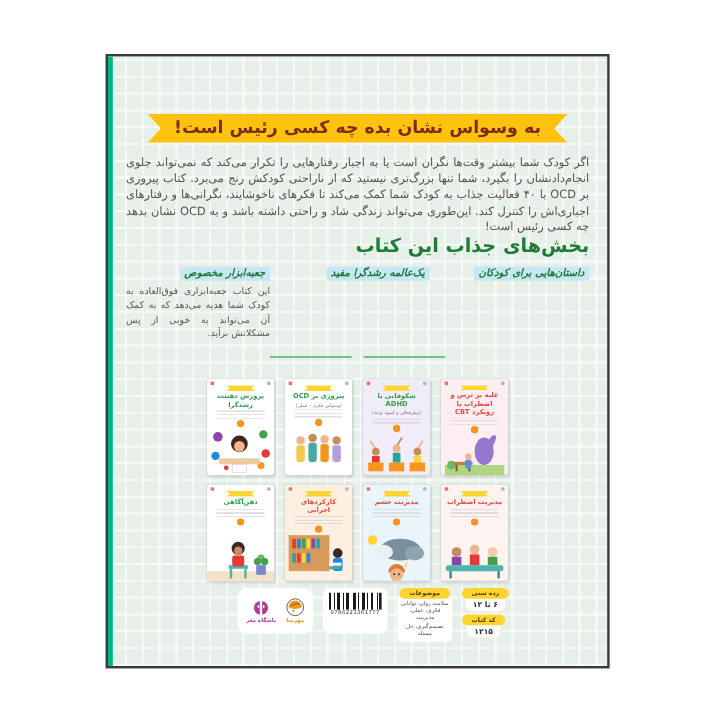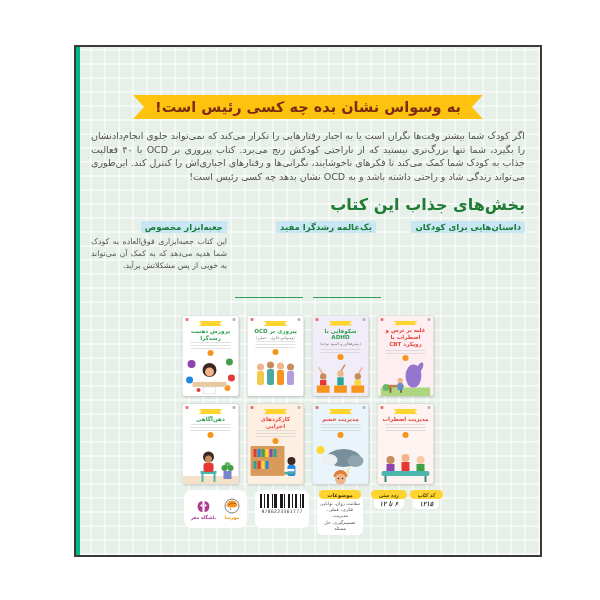--- a/index.html
+++ b/index.html
@@ -1,20 +1,20 @@
 <!DOCTYPE html>
 <html lang="fa" dir="rtl"><head>
 <meta charset="utf-8">
 <style>
   * { margin:0; padding:0; box-sizing:border-box; }
   body { width:600px; height:600px; background:#ffffff; font-family:"DejaVu Sans", sans-serif; }
   .page { position:relative; width:600px; height:600px; background:#ffffff; overflow:hidden; }
 
   .card {
-    position:absolute; left:74px; top:45px; width:468px; height:512px;
+    position:absolute; left:88px; top:45px; width:420px; height:512px;
     border:2px solid #3a3a3a;
     background:
       repeating-linear-gradient(90deg, rgba(255,255,255,.55) 0 2px, rgba(255,255,255,0) 2px 14px),
       repeating-linear-gradient(0deg, rgba(255,255,255,.55) 0 2px, rgba(255,255,255,0) 2px 14px),
       #e7efe9;
     overflow:hidden;
   }
   .accent-stripe { position:absolute; left:0; top:0; width:4px; height:100%; background:#00b688; }
 
   .banner {
@@ -34,21 +34,21 @@
     position:absolute; top:148px; right:15px;
     font-size:16px; font-weight:bold; color:#1e7c35;
   }
 
   .columns {
     position:absolute; top:168px; right:15px; left:15px;
     display:flex; gap:13px; direction:rtl;
   }
   .col { flex:1; }
   .col-heading { display:inline-block; background:#c9e7f3; color:#1a7a38; font-weight:bold;
-    font-size:8.5px; padding:1px 4px; margin-bottom:3px; border-radius:1px; }
+    font-size:8.5px; padding:1px 4px; margin-bottom:3px; border-radius:1px;font-style:italic; }
   .col-body { font-size:7.8px; line-height:11.8px; color:#5a584f; text-align:justify; direction:rtl; }
 
   .series-header {
     position:absolute; top:250px; left:0; right:0;
     display:flex; align-items:center; justify-content:center; gap:10px;
   }
   .series-line { width:68px; height:0; border-top:1.6px solid #2f9e50; }
   .series-title { font-size:11px; font-weight:bold; color:#2f9e50; white-space:nowrap; }
 
   .book-grid {
@@ -97,21 +97,21 @@
   .barcode-number { font-family:"DejaVu Sans Mono", monospace; font-size:4.6px; color:#333;
     letter-spacing:.4px; margin-top:1px; }
 
   .topics { display:flex; flex-direction:column; align-items:center; width:46px; }
   .pill { background:#ffd42e; color:#4d3c00; font-weight:bold; font-size:5.2px;
     border-radius:6px; padding:1.5px 8px; white-space:nowrap; position:relative; z-index:2; }
   .topics-body { background:#fff; border-radius:5px; width:46px; margin-top:-3px;
     padding:5px 3px 3px; font-size:4.6px; line-height:6.2px; color:#555; text-align:center;
     direction:rtl; }
 
-  .age-code { display:flex; flex-direction:row; gap:3px; align-items:flex-start; width:32px;font-style:italic; }
+  .age-code { display:flex; flex-direction:column; gap:3px; align-items:flex-start; width:32px; }
   .ac-group { display:flex; flex-direction:column; align-items:center; }
   .ac-value { background:#fff; border-radius:5px; margin-top:-3px; padding:3.5px 6px 1.5px;
     font-size:6.4px; font-weight:bold; color:#333; direction:rtl; white-space:nowrap; }
 </style>
 </head>
 <body>
 
 <div class="page">
   <div class="card">
     <div class="accent-stripe"></div>

